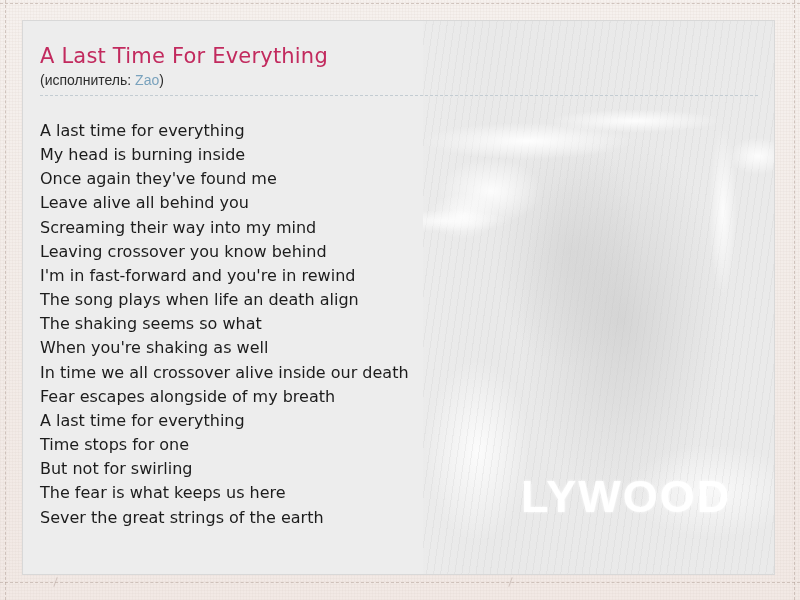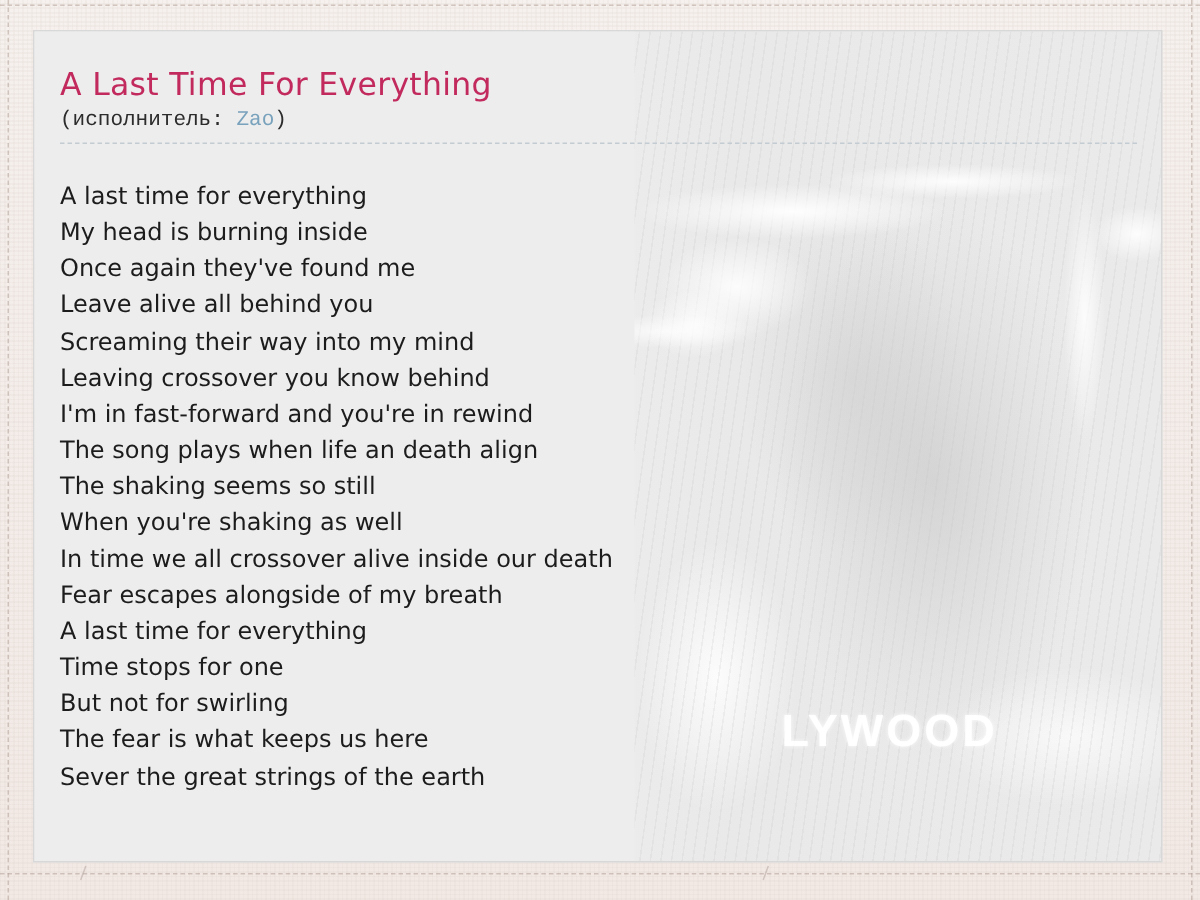--- a/index.html
+++ b/index.html
@@ -111,21 +111,21 @@
     width: 300px;
     height: 70px;
     pointer-events: none;
   }
   #bg-watermark .wm-text {
     position: absolute;
     left: 28px;
     top: 10px;
     font-family: "Liberation Sans", sans-serif;
     font-weight: bold;
-    font-size: 30px;
+    font-size: 45px;
     letter-spacing: 2px;
     color: rgba(255,255,255,.92);
     text-shadow: 0 0 3px rgba(255,255,255,.8);
   }
 
   
   #header {
     position: absolute;
     left: 17px;
     top: 22px;
@@ -137,21 +137,21 @@
     margin: 0;
     font-family: "DejaVu Sans", sans-serif;
     font-weight: normal;
     font-size: 21px;
     line-height: 26px;
     color: #c22a5e;
     letter-spacing: .2px;
   }
   #artist-line {
     margin: 2px 0 0 0;
-    font-family: Liberation Mono, monospace;
+    font-family: Liberation Sans, sans-serif;
     font-size: 14px;
     line-height: 18px;
     color: #2c2c2c;
   }
   #artist-link {
     color: #79a2bd;
     text-decoration: none;
   }
 
   
@@ -195,21 +195,21 @@
 
     <div id="lyrics">
         <div class="lyric-line">A last time for everything</div>
         <div class="lyric-line">My head is burning inside</div>
         <div class="lyric-line">Once again they've found me</div>
         <div class="lyric-line">Leave alive all behind you</div>
         <div class="lyric-line">Screaming their way into my mind</div>
         <div class="lyric-line">Leaving crossover you know behind</div>
         <div class="lyric-line">I'm in fast-forward and you're in rewind</div>
         <div class="lyric-line">The song plays when life an death align</div>
-        <div class="lyric-line">The shaking seems so still</div>
+        <div class="lyric-line">The shaking seems so what</div>
         <div class="lyric-line">When you're shaking as well</div>
         <div class="lyric-line">In time we all crossover alive inside our death</div>
         <div class="lyric-line">Fear escapes alongside of my breath</div>
         <div class="lyric-line">A last time for everything</div>
         <div class="lyric-line">Time stops for one</div>
         <div class="lyric-line">But not for swirling</div>
         <div class="lyric-line">The fear is what keeps us here</div>
         <div class="lyric-line">Sever the great strings of the earth</div>
       </div>
 

